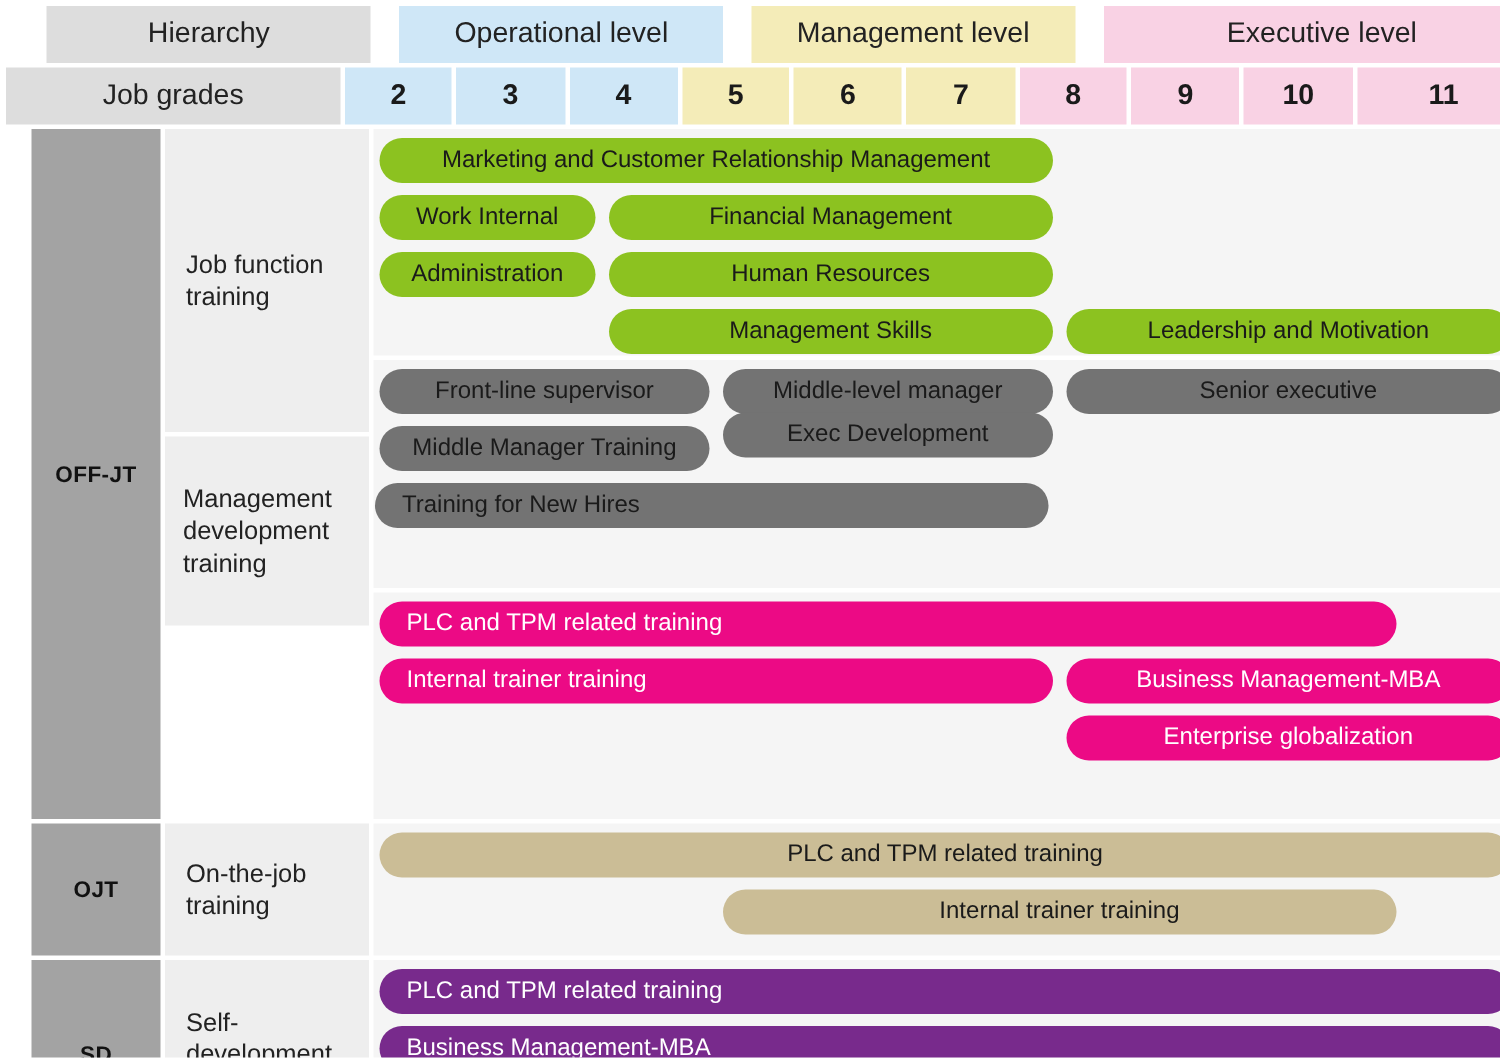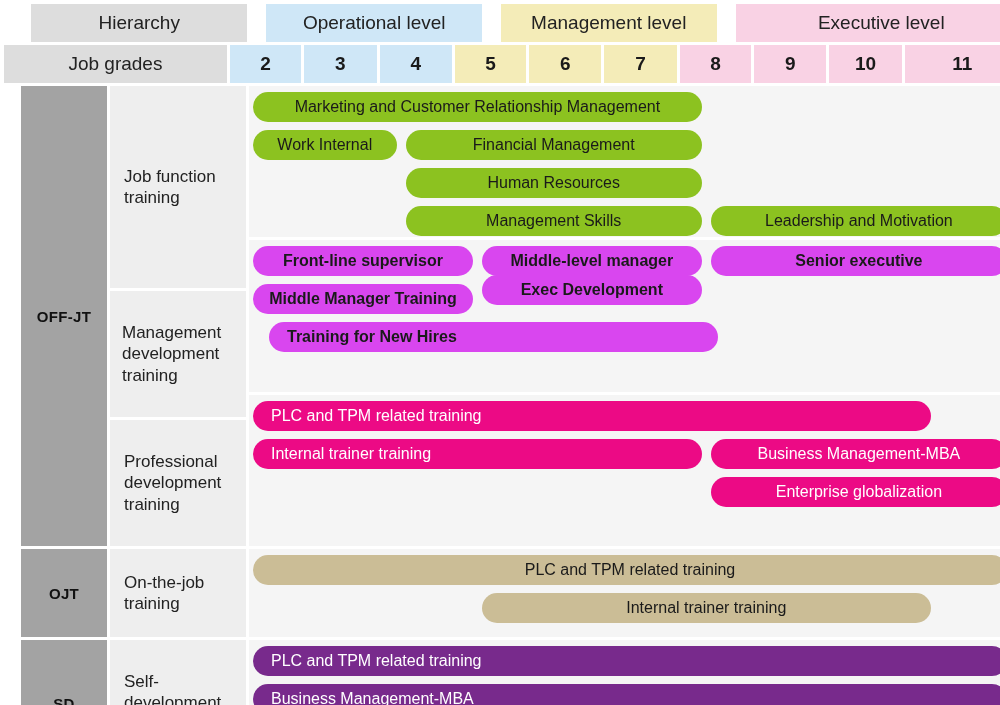--- a/index.html
+++ b/index.html
@@ -136,21 +136,21 @@
     align-items: center;
     box-sizing: border-box;
     font-size: 16px;
     white-space: nowrap;
     overflow: hidden;
   }
   .bar.center { justify-content: center; }
   .bar.left   { justify-content: flex-start; padding-left: 18px; }
 
   .c-green  { background: #8cc220; color: #1a1a1a; }
-  .c-orange { background: #d946ef; color: #1a1a1a; font-weight: bold; }
+  .c-orange { background: #737373; color: #1a1a1a; }
   .c-pink   { background: #ec0a85; color: #ffffff; }
   .c-tan    { background: #cbbd96; color: #1a1a1a; }
   .c-purple { background: #782a8c; color: #ffffff; }
 </style>
 </head>
 <body>
 
 <div id="chart">
 
   <div class="hdr-row hdr-row-1">
@@ -173,40 +173,40 @@
     <div class="hdr-cell cell-executive" style="width:73px;">10</div>
     <div class="hdr-cell cell-executive" style="width:96px;padding-left:20px;">11</div>
   </div>
 
   <div class="body-area" id="body-area">
       <div class="band" style="top: 0px; height: 460px;">
         <div class="band-cat" style="height: 460px;">OFF-JT</div>
         <div class="band-sub-stack">
           <div class="sub-cell" style="height: 202px;">Job function training</div>
           <div class="sub-cell" style="height: 126px; padding-left: 12px;">Management development training</div>
-          <div class="sub-cell" style="height: 126px;">Professional development training</div>
         </div>
         <div style="margin-left: 3px; flex: 1 1 0%; display: flex; flex-direction: column;">
           <div class="band-plot" style="height: 202px; margin-left: 0px; margin-bottom: 3px;">
             <div class="bar center c-green" title="Marketing and Customer Relationship Management" style="left: 4px; width: 448.8px; top: 6px;">Marketing and Customer Relationship Management</div>
             <div class="bar center c-green" title="Work Methods" style="left: 4px; width: 143.6px; top: 44px;">Work Internal</div>
             <div class="bar center c-green" title="Financial Management" style="left: 156.6px; width: 296.2px; top: 44px;">Financial Management</div>
+            <div class="bar center c-green" title="Administration" style="left: 4px; width: 143.6px; top: 82px;">Administration</div>
             <div class="bar center c-green" title="Human Resources" style="left: 156.6px; width: 296.2px; top: 82px;">Human Resources</div>
             <div class="bar center c-green" title="Management Skills" style="left: 156.6px; width: 296.2px; top: 120px;">Management Skills</div>
             <div class="bar center c-green" title="Leadership and Motivation" style="left: 461.8px; width: 296.2px; top: 120px;">Leadership and Motivation</div>
             <div class="bar center c-green" title="Functional and Professional Training" style="left: 4px; width: 448.8px; top: 158px;">Functional and Professional Training</div>
             <div class="bar center c-green" title="Organizational Decision Making" style="left: 461.8px; width: 296.2px; top: 158px;">Organizational Decision Making</div>
           </div>
           <div class="band-plot" style="height: 126px; margin-left: 0px; margin-bottom: 3px;">
             <div class="bar center c-orange" title="Front-line supervisor" style="left: 4px; width: 219.9px; top: 6px;">Front-line supervisor</div>
             <div class="bar center c-orange" title="Middle-level manager" style="left: 232.9px; width: 219.9px; top: 6px;">Middle-level manager</div>
             <div class="bar center c-orange" title="Senior executive" style="left: 461.8px; width: 296.2px; top: 6px;">Senior executive</div>
             <div class="bar center c-orange" title="Middle Manager Training" style="left: 4px; width: 219.9px; top: 44px;">Middle Manager Training</div>
             <div class="bar center c-orange" title="Exec Development" style="left: 232.9px; width: 219.9px; top: 35px; text-align: right;">Exec Development</div>
-            <div class="bar left c-orange" title="Training for New Hires" style="left: 20px; width: 448.8px; top: 82px; text-align: center;">Training for New Hires</div>
+            <div class="bar left c-orange" title="Training for New Hires" style="left: 1px; width: 448.8px; top: 82px; text-align: center;">Training for New Hires</div>
           </div>
           <div class="band-plot" style="height: 126px; margin-left: 0px; margin-bottom: 0px;">
             <div class="bar left c-pink" title="PLC and TPM related training" style="left: 4px; width: 677.7px; top: 6px;">PLC and TPM related training</div>
             <div class="bar left c-pink" title="Internal trainer training" style="left: 4px; width: 448.8px; top: 44px;">Internal trainer training</div>
             <div class="bar center c-pink" title="Business Management-MBA" style="left: 461.8px; width: 296.2px; top: 44px;">Business Management-MBA</div>
             <div class="bar center c-pink" title="Enterprise globalization" style="left: 461.8px; width: 296.2px; top: 82px;">Enterprise globalization</div>
           </div>
         </div>
       </div>
       <div class="band" style="top: 463px; height: 88px;">

